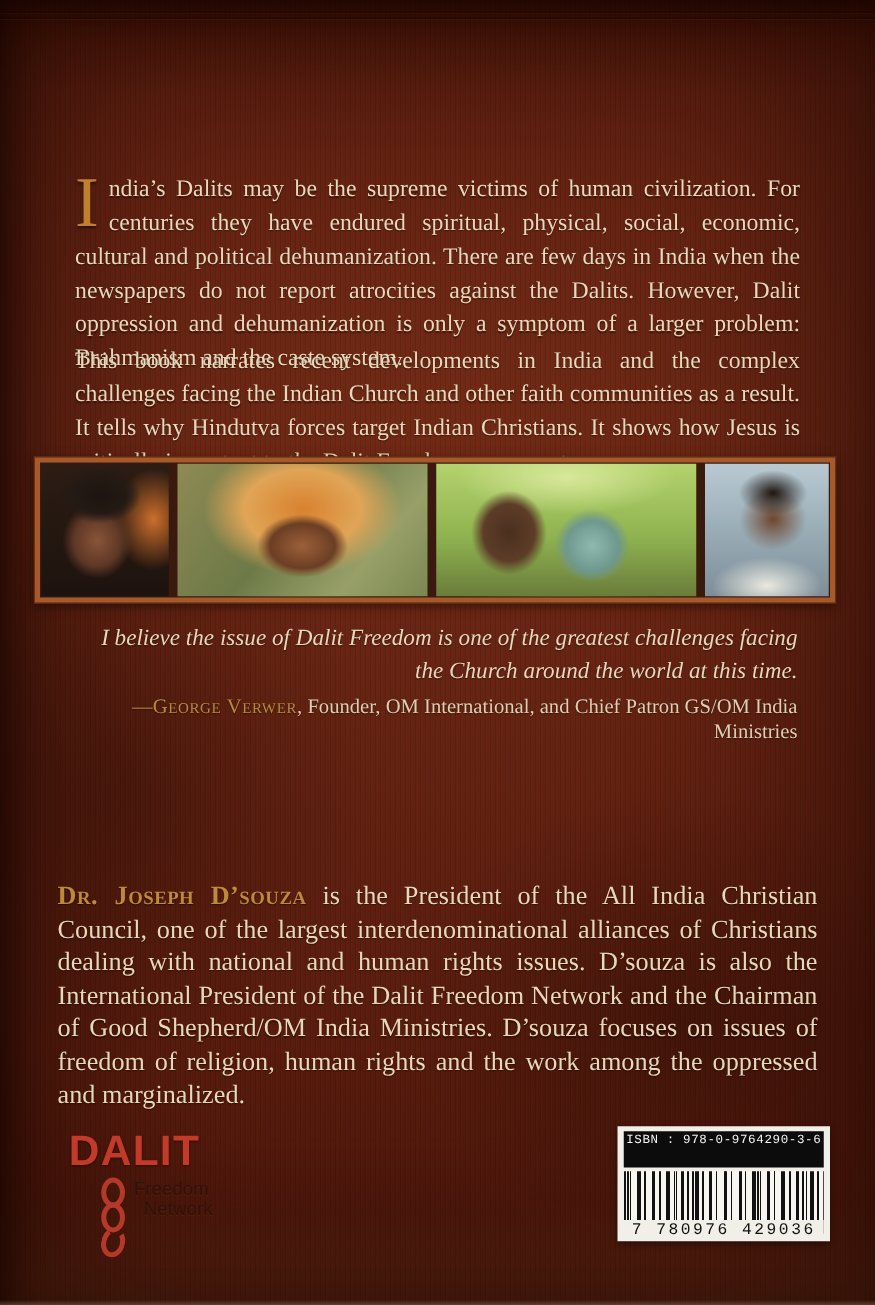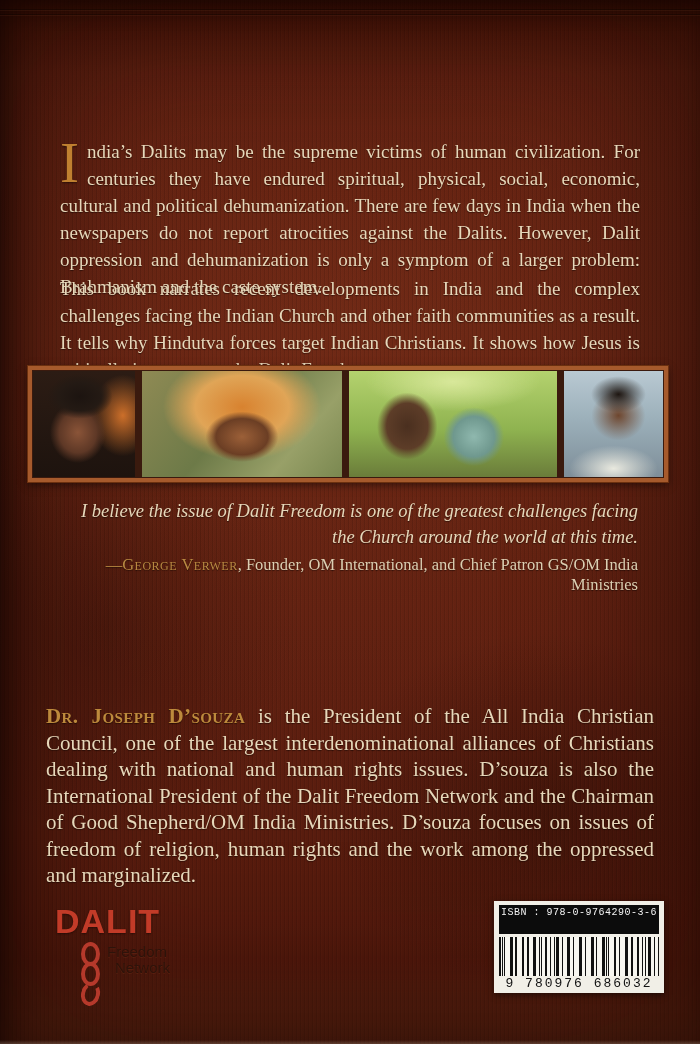--- a/index.html
+++ b/index.html
@@ -214,17 +214,17 @@
     </div>
     <div class="logo-sub">
       <div class="l1">Freedom</div>
       <div class="l2">Network</div>
     </div>
   </div>
 
   <div class="barcode">
     <div class="isbn-strip">ISBN : 978-0-9764290-3-6</div>
     <div class="bars"></div>
-    <div class="digits">9 780976 686032</div>
+    <div class="digits">7 780976 429036</div>
   </div>
 
   <div class="bottom-edge"></div>
 </div>
 
 </body></html>

